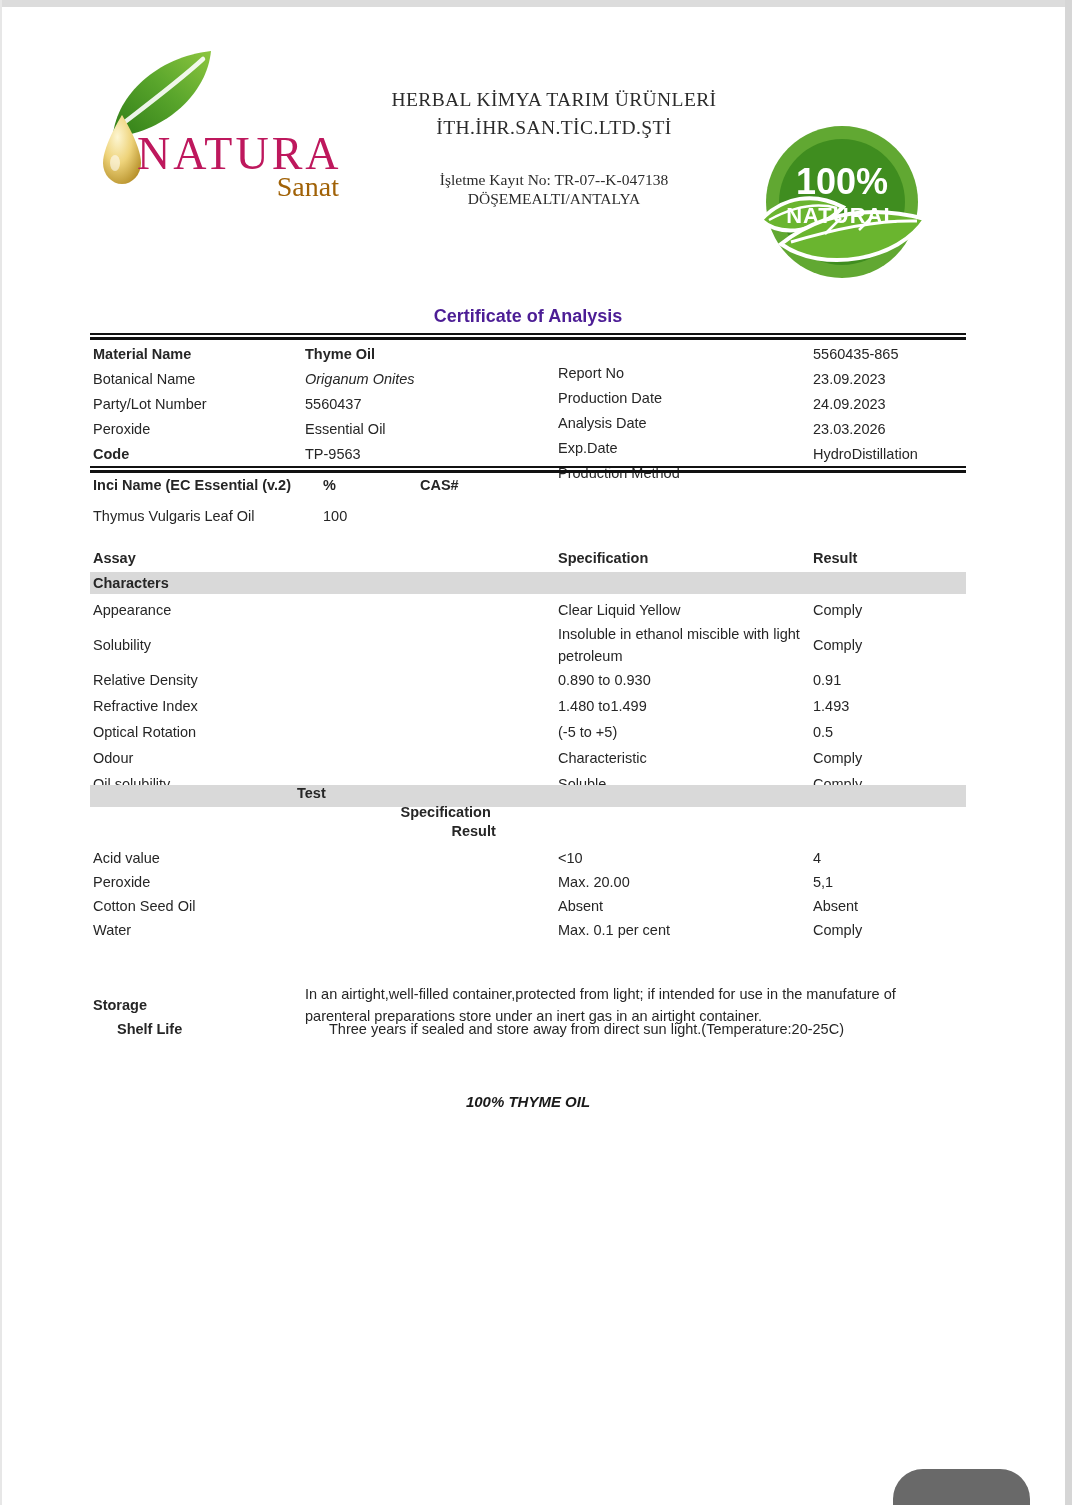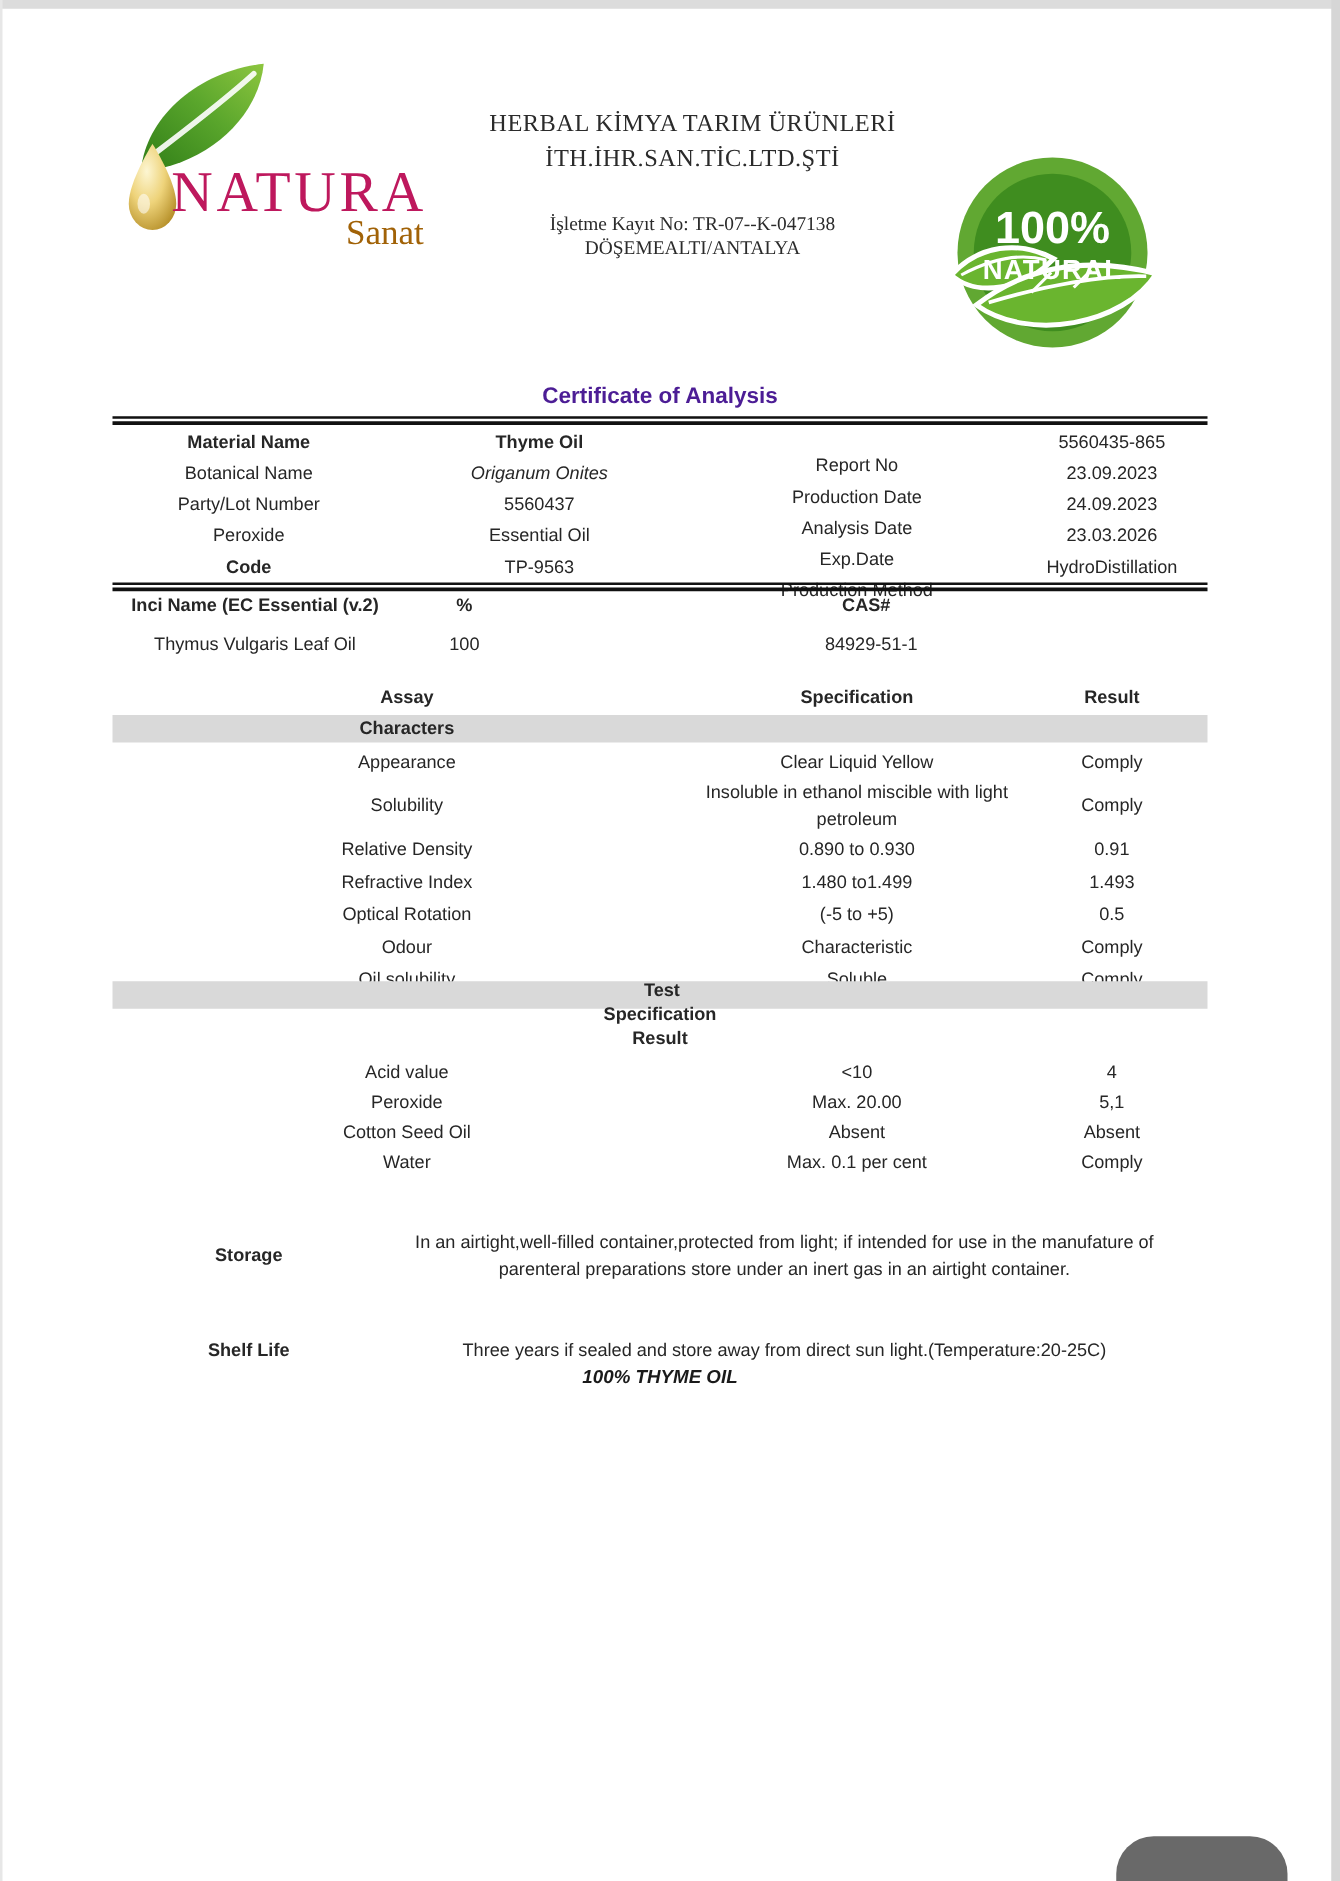--- a/index.html
+++ b/index.html
@@ -6,21 +6,21 @@
   html,body { background:#ffffff; }
   body {
     width:1072px; height:1505px; position:relative; overflow:hidden;
     font-family:"Liberation Sans", sans-serif; color:#262626;
   }
   
   .edge-top { position:absolute; left:0; top:0; width:1072px; height:7px; background:#dcdcdc; }
   .edge-right { position:absolute; right:0; top:0; width:7px; height:1505px; background:#d6d6d6; }
   .edge-left { position:absolute; left:0; top:0; width:2px; height:1505px; background:#e7e7e7; }
 
-  .sec { position:absolute; left:90px; width:876px;text-align:center; }
+  .sec { position:absolute; left:90px; width:876px; }
 
   
   .logo-wrap { position:absolute; left:95px; top:45px; width:250px; height:152px; }
   .logo-svg { position:absolute; left:0; top:0; }
   .brand { position:absolute; left:42px; top:82px; font-family:"Liberation Serif", serif;
            font-size:46px; color:#be185d; letter-spacing:3px; }
   .brand-sub { position:absolute; right:6px; top:126px; font-family:"Liberation Serif", serif;
            font-size:28px; color:#a16207; }
   .company { position:absolute; left:338px; top:86px; width:432px; text-align:center;
              font-family:"Liberation Serif", serif; color:#2b2b2b; }
@@ -61,21 +61,21 @@
   .band { background:#d9d9d9; height:22px; display:flex; align-items:center; }
   .char-band { top:572px; }
   .assay-rows { top:597px; }
   .test-band { top:785px;flex-direction:column; }
   .test-rows { top:846px; }
   .test-rows .row { height:24px; }
 
   .storage-sec { top:983px; }
   .lab { width:215px; padding-left:3px; font-weight:bold; align-self:center; }
   .txt { width:645px; line-height:22px; }
-  .shelf-sec { top:1070px; }
+  .shelf-sec { top:1018px;margin-left:24px; }
   .footer-title { top:1093px; text-align:center; font-weight:bold; font-style:italic; font-size:15px; color:#1a1a1a; }
 
   .scroll-pill { position:absolute; left:893px; top:1469px; width:137px; height:40px;
                  background:#696969; border-radius:30px 30px 0 0; }
 </style>
 </head>
 <body>
 
 <div class="edge-top"></div>
 <div class="edge-right"></div>
@@ -161,21 +161,20 @@
 <div class="sec dline dline2"></div>
 
 <div class="sec row inci-head">
   <div class="ci1 b">Inci Name (EC Essential (v.2)</div>
   <div class="ci2 b">%</div>
   <div class="ci3 b">CAS#</div>
 </div>
 <div class="sec row inci-row">
   <div class="ci1">Thymus Vulgaris Leaf Oil</div>
   <div class="ci2">100</div>
-  <div class="ci3" style="padding-left:8px;">84929-51-1</div>
 </div>
 
 <div class="sec row assay-head">
   <div class="a1 b">Assay</div>
   <div class="a2 b">Specification</div>
   <div class="a3 b">Result</div>
 </div>
 <div class="sec band char-band">
   <div class="a1 b">Characters</div>
 </div>

